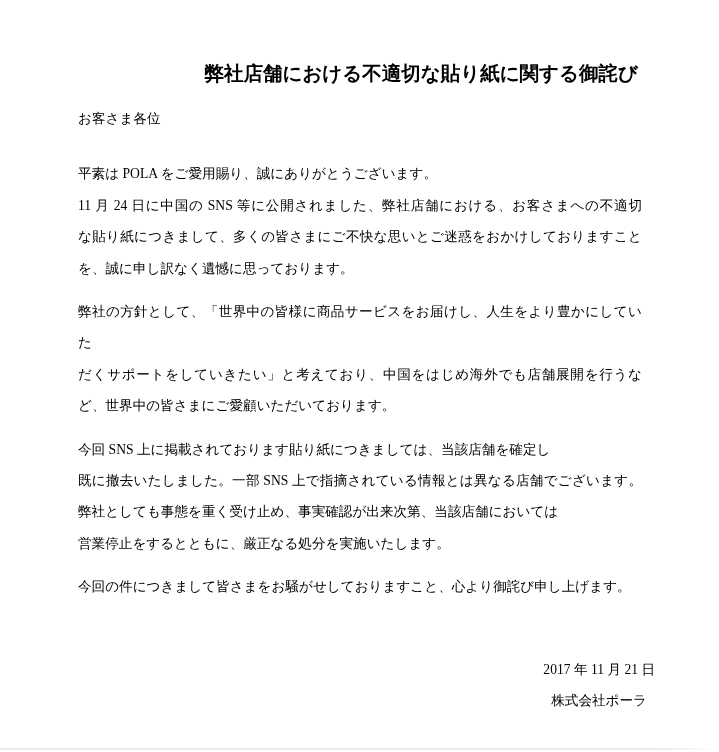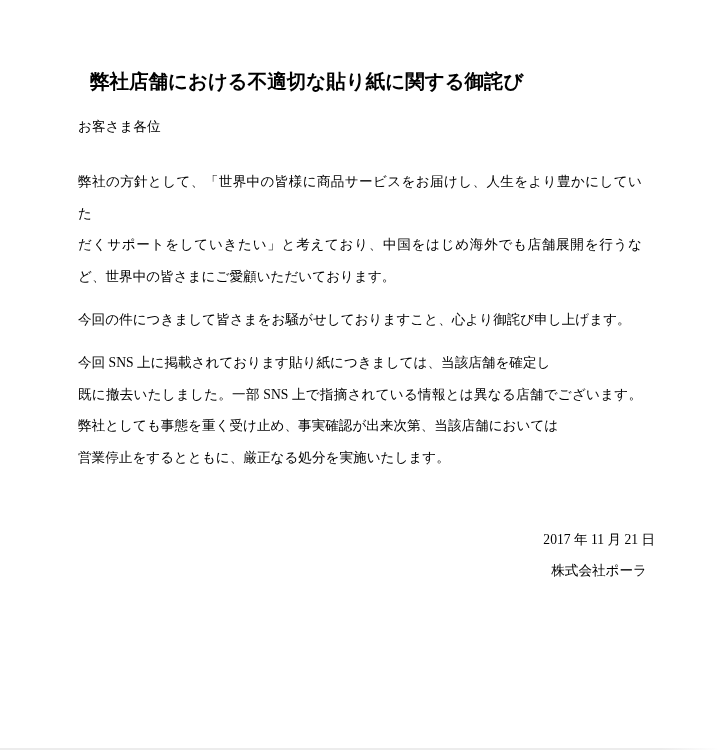--- a/index.html
+++ b/index.html
@@ -13,26 +13,26 @@
     height: 752px;
     background: #ffffff;
     color: #000000;
     font-family: "Liberation Serif", "DejaVu Serif", serif;
     overflow: hidden;
   }
   .content {
     padding: 0 77px 0 78px; 
   }
   .title {
-    margin: 12px;
+    margin: 4px;
     padding-top: 55px;
     font-size: 19.5px;
     font-weight: bold;
     line-height: 30px;
-    text-align: left;
+    text-align: right;
     letter-spacing: 0;
   }
   .salutation {
     margin-top: 14px;
     font-size: 13.6px;
     line-height: 31.4px;
   }
   .paragraph {
     margin-top: 12px;
   }
@@ -72,32 +72,38 @@
 
 <div class="page">
   <div class="content">
 
     <h1 class="title">弊社店舗における不適切な貼り紙に関する御詫び</h1>
 
     <div class="salutation">お客さま各位</div>
 
     <div id="paragraphs">
         <div class="paragraph">
+          <div class="line">平素は POLA をご愛用賜り、誠にありがとうございます。</div>
+          <div class="line justify">11 月 24 日に中国の SNS 等に公開されました、弊社店舗における、お客さまへの不適切</div>
+          <div class="line justify">な貼り紙につきまして、多くの皆さまにご不快な思いとご迷惑をおかけしておりますこと</div>
+          <div class="line">を、誠に申し訳なく遺憾に思っております。</div>
+        </div>
+        <div class="paragraph">
           <div class="line justify">弊社の方針として、「世界中の皆様に商品サービスをお届けし、人生をより豊かにしていた</div>
           <div class="line justify">だくサポートをしていきたい」と考えており、中国をはじめ海外でも店舗展開を行うな</div>
           <div class="line">ど、世界中の皆さまにご愛顧いただいております。</div>
-        </div>
-        <div class="paragraph">
-          <div class="line">今回の件につきまして皆さまをお騒がせしておりますこと、心より御詫び申し上げます。</div>
         </div>
         <div class="paragraph">
           <div class="line">今回 SNS 上に掲載されております貼り紙につきましては、当該店舗を確定し</div>
           <div class="line justify">既に撤去いたしました。一部 SNS 上で指摘されている情報とは異なる店舗でございます。</div>
           <div class="line">弊社としても事態を重く受け止め、事実確認が出来次第、当該店舗においては</div>
           <div class="line">営業停止をするとともに、厳正なる処分を実施いたします。</div>
+        </div>
+        <div class="paragraph">
+          <div class="line">今回の件につきまして皆さまをお騒がせしておりますこと、心より御詫び申し上げます。</div>
         </div>
       </div>
 
     <div class="footer">
       <div class="date">2017 年 11 月 21 日</div>
       <div class="signature">株式会社ポーラ</div>
     </div>
 
   </div>
   <div class="bottom-edge"></div>

